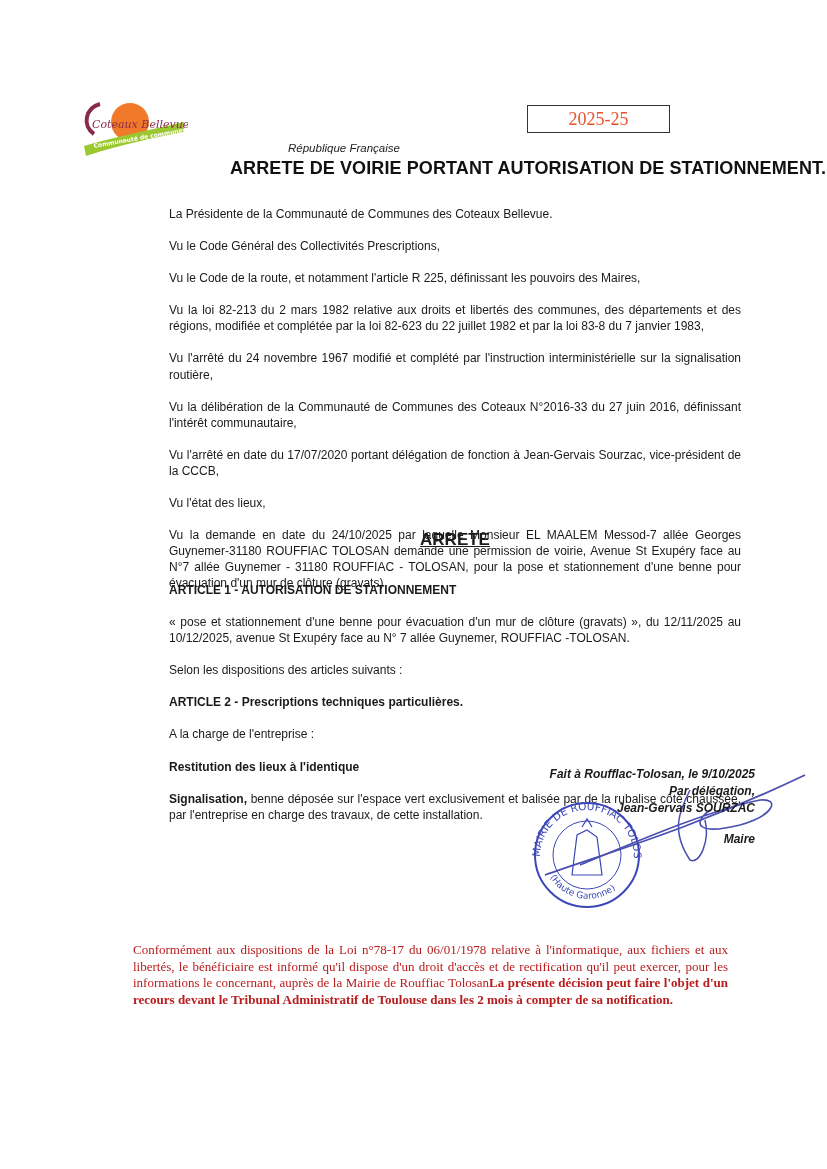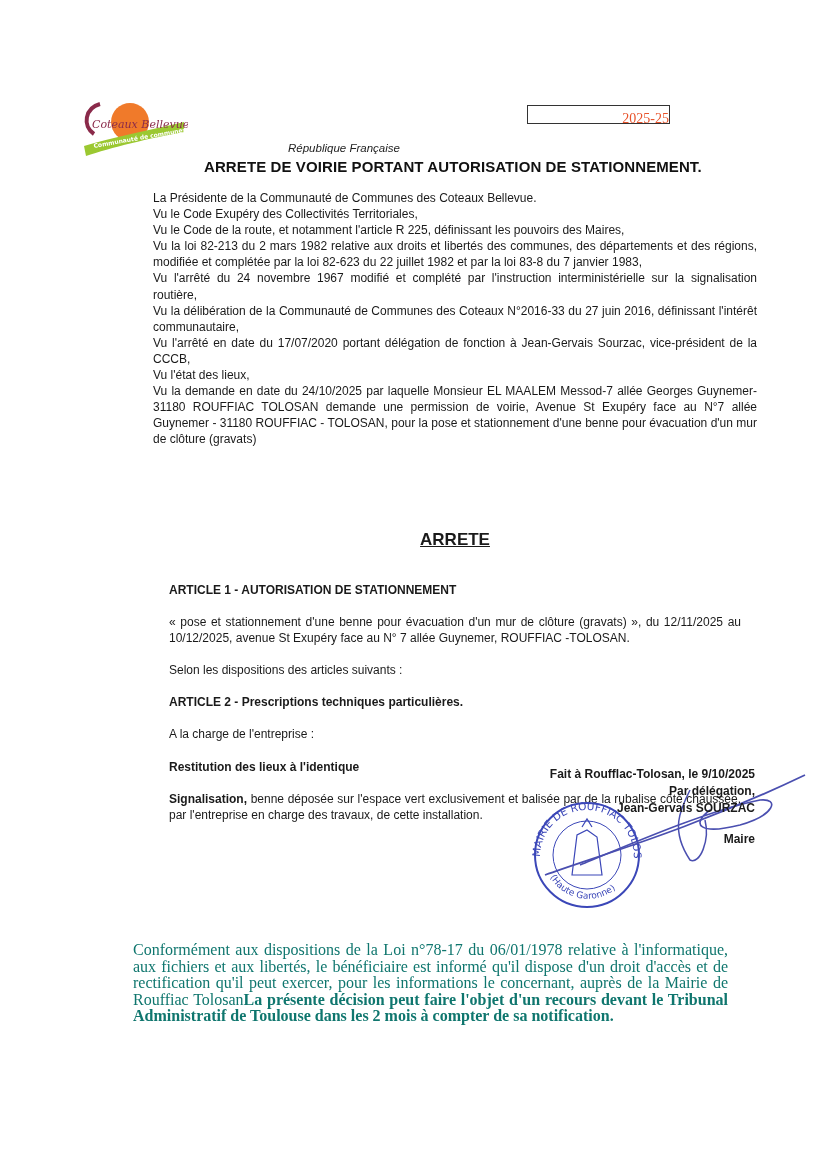--- a/index.html
+++ b/index.html
@@ -1,37 +1,37 @@
 <!DOCTYPE html>
 <html><head>
 <meta charset="utf-8">
 <style>
   html, body { margin: 0; padding: 0; background: #ffffff; }
   body { width: 827px; height: 1169px; position: relative; overflow: hidden;
          font-family: "Liberation Sans", sans-serif; color: #1a1a1a; }
   .abs { position: absolute; }
   .logo { left: 80px; top: 96px; width: 108px; height: 62px; }
-  .ref-box { left: 527px; top: 105px; width: 143px; height: 19px; border: 1.5px solid #333;
-             box-sizing: border-box; text-align: right; line-height: 26px;
-             font-family: "Liberation Serif", serif; font-size: 14px; color: #e8532b; }
+  .ref-box { left: 527px; top: 105px; width: 143px; height: 28px; border: 1.5px solid #333;
+             box-sizing: border-box; text-align: center; line-height: 26px;
+             font-family: "Liberation Serif", serif; font-size: 18px; color: #e8532b; }
   .republique { left: 288px; top: 142px; font-size: 11.5px; font-style: italic; color: #222; }
-  .main-title { left: 204px; top: 158px; font-size: 15px; font-weight: bold; color: #111; letter-spacing: 0.1px; }
+  .main-title { left: 230px; top: 158px; font-size: 18px; font-weight: bold; color: #111; letter-spacing: 0.1px; }
   .body-text { left: 153px; top: 190px; width: 604px; font-size: 12px; line-height: 16.1px; }
-  .body-text p { margin: 0; text-align: justify; }
+  .body-text p { margin: 16px; text-align: justify; }
   .arrete-head { left: 153px; top: 530px; width: 604px; text-align: center; font-size: 17px;
                  font-weight: bold; text-decoration: underline; }
   .articles { left: 153px; top: 566px; width: 604px; font-size: 12px; line-height: 16.1px; }
   .articles p { margin: 16px; text-align: justify; }
   .b { font-weight: bold; }
   .sign-block { left: 480px; top: 766px; width: 275px; text-align: right; font-size: 12px;
-                line-height: 17px; font-weight: bold; color: #1a1a1a; }
+                line-height: 17px; font-weight: bold; color: #1a1a1a; font-style: italic; }
   .stamp { left: 522px; top: 795px; width: 130px; height: 115px; }
   .signature { left: 540px; top: 770px; width: 270px; height: 110px; }
   .footer { left: 133px; top: 942px; width: 595px; font-family: "Liberation Serif", serif;
-            font-size: 16px; line-height: 16.6px; text-align: justify; color: #0f766e; }
+            font-size: 13px; line-height: 16.6px; text-align: justify; color: #b91c1c; }
 </style>
 </head>
 <body>
 
 <div class="abs logo">
   <svg width="108" height="62" viewBox="0 0 108 62">
     <circle cx="50" cy="26" r="19" fill="#f07a2a"></circle>
     <path d="M20 8 C 5 12, 2 30, 14 38" stroke="#8a2a4a" stroke-width="4" fill="none"></path>
     <path d="M4 50 C 30 42, 70 34, 104 26 L 104 36 C 70 42, 30 52, 6 60 Z" fill="#9bc831"></path>
     <text x="12" y="32" font-family="DejaVu Serif, serif" font-style="italic" font-size="11" fill="#8a2a4a">Coteaux Bellevue</text>
@@ -39,21 +39,21 @@
   </svg>
 </div>
 
 <div class="abs ref-box">2025-25</div>
 
 <div class="abs republique">République Française</div>
 <div class="abs main-title">ARRETE DE VOIRIE PORTANT AUTORISATION DE STATIONNEMENT.</div>
 
 <div class="abs body-text">
   <p>La Présidente de la Communauté de Communes des Coteaux Bellevue.</p>
-  <p>Vu le Code Exupéry des Collectivités Territoriales,</p>
+  <p>Vu le Code Général des Collectivités Prescriptions,</p>
   <p>Vu le Code de la route, et notamment l'article R 225, définissant les pouvoirs des Maires,</p>
   <p>Vu la loi 82-213 du 2 mars 1982 relative aux droits et libertés des communes, des départements et des régions, modifiée et complétée par la loi 82-623 du 22 juillet 1982 et par la loi 83-8 du 7 janvier 1983,</p>
   <p>Vu l'arrêté du 24 novembre 1967 modifié et complété par l'instruction interministérielle sur la signalisation routière,</p>
   <p>Vu la délibération de la Communauté de Communes des Coteaux N°2016-33 du 27 juin 2016, définissant l'intérêt communautaire,</p>
   <p>Vu l'arrêté en date du 17/07/2020 portant délégation de fonction à Jean-Gervais Sourzac, vice-président de la CCCB,</p>
   <p>Vu l'état des lieux,</p>
   <p>Vu la demande en date du 24/10/2025 par laquelle Monsieur EL MAALEM Messod-7 allée Georges Guynemer-31180 ROUFFIAC TOLOSAN demande une permission de voirie, Avenue St Exupéry face au N°7 allée Guynemer - 31180 ROUFFIAC - TOLOSAN, pour la pose et stationnement d'une benne pour évacuation d'un mur de clôture (gravats)</p>
 </div>
 
 <div class="abs arrete-head">ARRETE</div>

